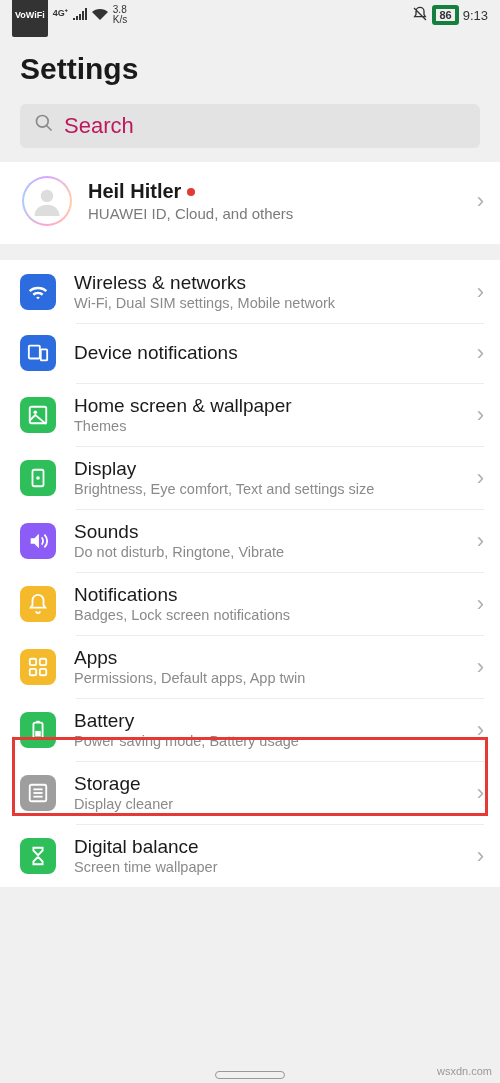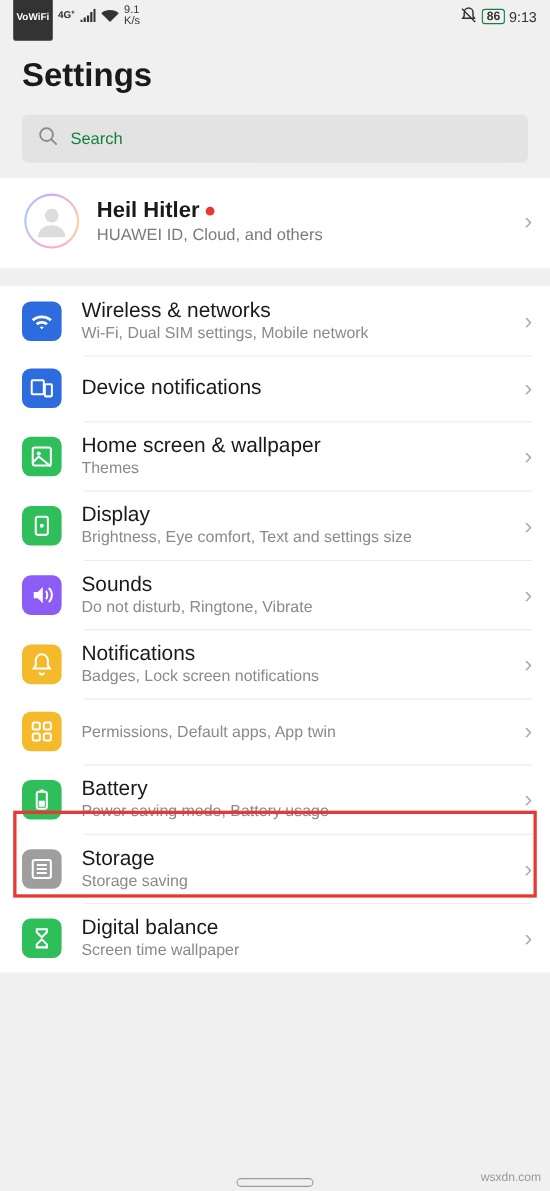--- a/index.html
+++ b/index.html
@@ -19,42 +19,42 @@
     justify-content: space-between;
     padding: 0 12px;
     font-size: 13px;
     color: #333;
   }
   .sb-left { display: flex; align-items: center; gap: 5px; }
   .sb-right { display: flex; align-items: center; gap: 4px; }
   .vowifi-badge { background: #333; color:#fff; font-size:9px; font-weight:bold; padding:17px 3px; border-radius:2px; }
   .signal-4g { font-size: 9px; font-weight:bold; position:relative; top:-3px;}
   .speed { font-size:10px; line-height:1; text-align:left;}
-  .batt { border:1px solid #15803d; border-radius:3px; padding:0 3px; font-size:11px; font-weight:bold;}
+  .batt { border:4px solid #15803d; border-radius:3px; padding:0 3px; font-size:11px; font-weight:bold;}
   .header {
     padding: 22px 20px 18px 20px;
   }
   .header h1 {
     font-size: 30px;
     font-weight: 700;
     color: #1a1a1a;
   }
   .searchwrap {
     padding: 0 20px 14px 20px;
   }
   .searchbox {
     background: #e3e3e3;
     border-radius: 6px;
     height: 44px;
     display: flex;
     align-items: center;
     padding: 0 14px;
     gap: 10px;
-    color: #15803d;
-    font-size: 15px;
+    color: #be185d;
+    font-size: 22px;
   }
   .profilecard {
     background: #fff;
     display: flex;
     align-items: center;
     padding: 14px 16px 18px 22px;
     gap: 16px;
   }
   .avatar-ring {
     width: 50px; height: 50px; border-radius: 50%;
@@ -124,21 +124,21 @@
       <svg width="14" height="12" viewBox="0 0 14 12">
           <path fill="#333" d="M0 10h2v2H0zM3 8h2v4H3zM6 6h2v6H6zM9 3h2v9H9zM12 0h2v12h-2z"></path>
         </svg>
     </span>
     <span>
       <svg width="16" height="12" viewBox="0 0 16 12">
           <path fill="#333" d="M8 12L0 4c4-4 12-4 16 0z"></path>
         </svg>
     </span>
     <span class="speed">
-      <div>9.1</div>
+      <div>3.8</div>
         <div>K/s</div>
     </span>
   </div>
   <div class="sb-right">
     <span>
       <svg width="16" height="16" viewBox="0 0 24 24">
           <path fill="none" stroke="#333" stroke-width="2" d="M6 8a6 6 0 0112 0v5l2 3H4l2-3zM3 3l18 18"></path>
         </svg>
     </span>
     <span class="batt">86</span>
@@ -263,20 +263,21 @@
     <div class="row">
       <div class="icn bg-amber2">
         <svg width="22" height="22" viewBox="0 0 24 24">
           <rect x="3" y="3" width="7" height="7" rx="1.5" fill="none" stroke="#fff" stroke-width="2"></rect>
           <rect x="14" y="3" width="7" height="7" rx="1.5" fill="none" stroke="#fff" stroke-width="2"></rect>
           <rect x="3" y="14" width="7" height="7" rx="1.5" fill="none" stroke="#fff" stroke-width="2"></rect>
           <rect x="14" y="14" width="7" height="7" rx="1.5" fill="none" stroke="#fff" stroke-width="2"></rect>
         </svg>
       </div>
       <div class="rtxt">
+        <div class="title">Apps</div>
         <div class="sub">Permissions, Default apps, App twin</div>
       </div>
       <span class="chev">›</span>
     </div>
     <div class="row">
       <div class="icn bg-green3">
         <svg width="22" height="22" viewBox="0 0 24 24">
           <rect x="7" y="4" width="10" height="17" rx="2" fill="none" stroke="#fff" stroke-width="2"></rect>
           <rect x="10" y="2" width="4" height="2" fill="#fff"></rect>
           <rect x="9" y="13" width="6" height="6" fill="#fff"></rect>
@@ -292,21 +293,21 @@
       <div class="icn bg-gray">
         <svg width="22" height="22" viewBox="0 0 24 24">
           <rect x="3" y="3" width="18" height="18" rx="2" fill="none" stroke="#fff" stroke-width="2"></rect>
           <line x1="7" y1="8" x2="17" y2="8" stroke="#fff" stroke-width="2"></line>
           <line x1="7" y1="12" x2="17" y2="12" stroke="#fff" stroke-width="2"></line>
           <line x1="7" y1="16" x2="17" y2="16" stroke="#fff" stroke-width="2"></line>
         </svg>
       </div>
       <div class="rtxt">
         <div class="title">Storage</div>
-        <div class="sub">Storage saving</div>
+        <div class="sub">Display cleaner</div>
       </div>
       <span class="chev">›</span>
     </div>
     <div class="row">
       <div class="icn bg-green4">
         <svg width="22" height="22" viewBox="0 0 24 24">
           <path fill="none" stroke="#fff" stroke-width="2" d="M6 3h12M6 21h12M7 3v3l5 5 5-5V3M7 21v-3l5-5 5 5v3"></path>
         </svg>
       </div>
       <div class="rtxt">

